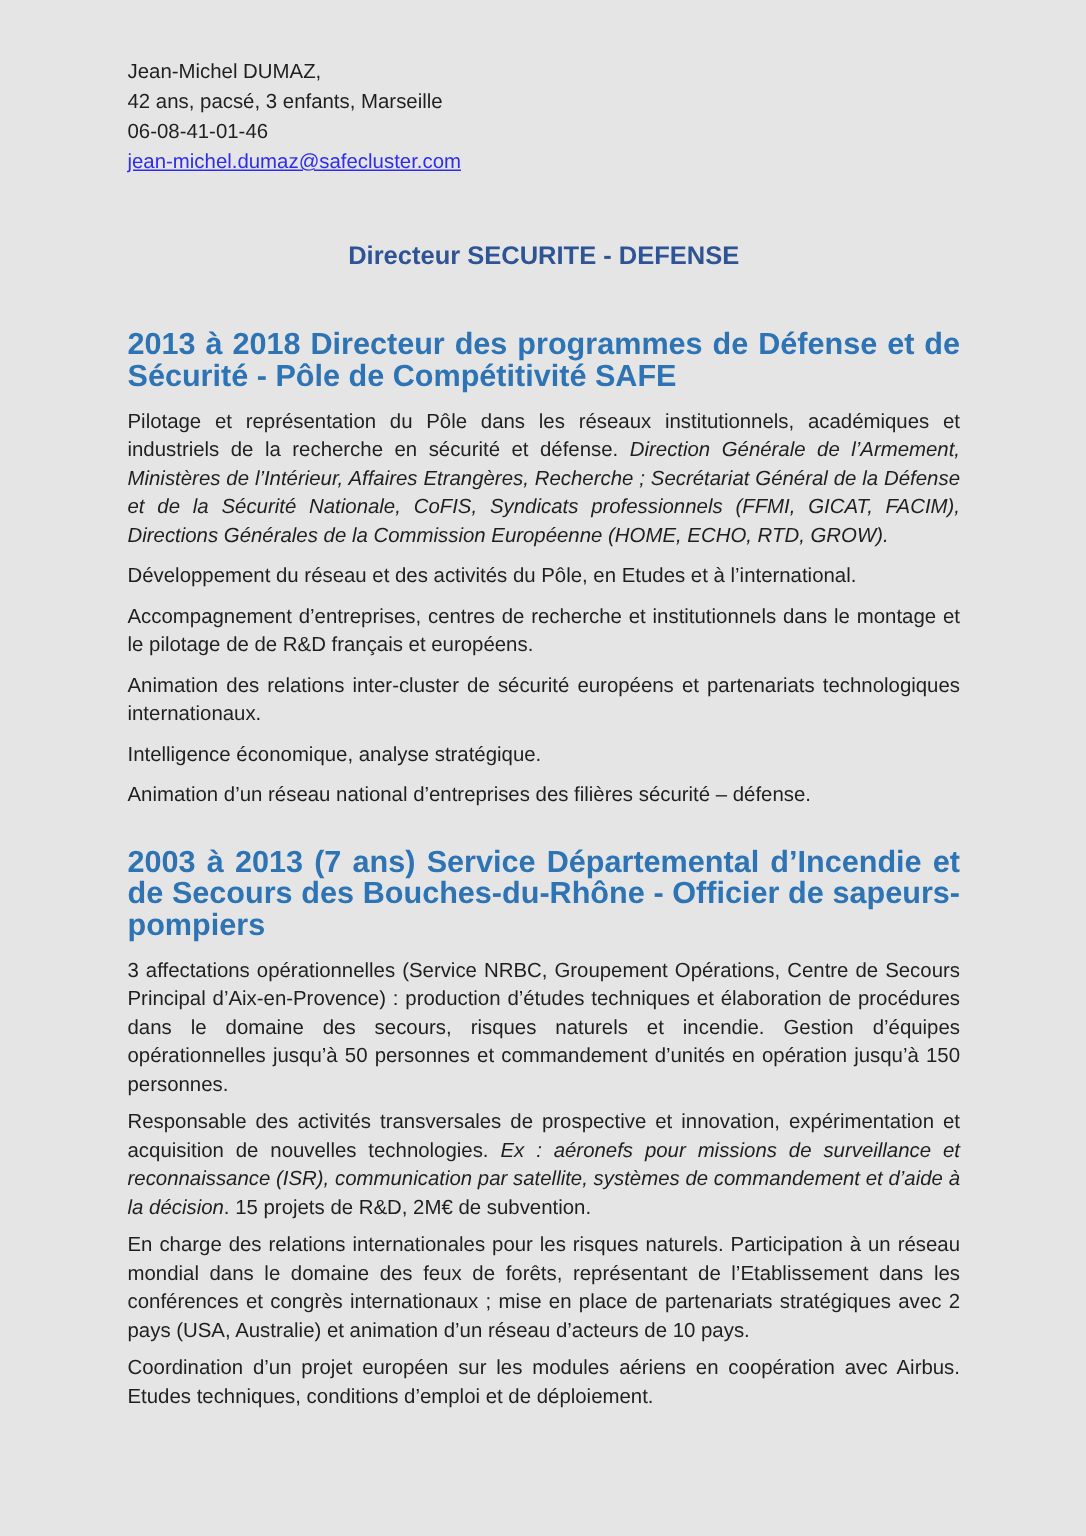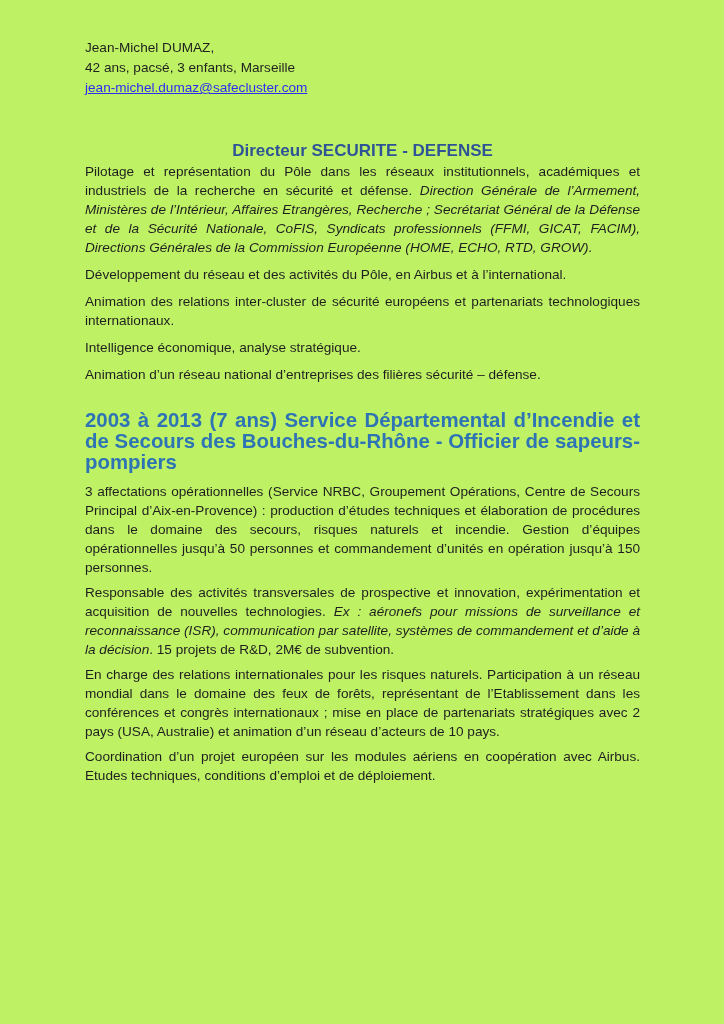--- a/index.html
+++ b/index.html
@@ -6,21 +6,21 @@
     margin: 0;
     padding: 0;
     background: #ffffff;
   }
   .page {
     position: relative;
     width: 724px;
     height: 1024px;
     box-sizing: border-box;
     padding: 38px 84px 0 85px;
-    background: #bef264;
+    background: #e5e5e5;
     font-family: "Liberation Sans", sans-serif;
     color: #1f1f1f;
     font-size: 13.6px;
     overflow: hidden;
   }
   .header-block p {
     margin: 0;
     line-height: 20px;
     text-align: left;
   }
@@ -63,31 +63,34 @@
   }
 </style>
 </head>
 <body>
 
 <div class="page">
 
   <div class="header-block">
     <p>Jean-Michel DUMAZ,</p>
     <p>42 ans, pacsé, 3 enfants, Marseille</p>
+    <p>06-08-41-01-46</p>
     <p><a class="email-link">jean-michel.dumaz@safecluster.com</a></p>
   </div>
 
   <h1 class="doc-title">Directeur SECURITE - DEFENSE</h1>
 
   <div class="section">
+    <h2 class="section-heading first">2013 à 2018 Directeur des programmes de Défense et de Sécurité - Pôle de Compétitivité SAFE</h2>
 
     <p class="para"><span>Pilotage et représentation du Pôle dans les réseaux institutionnels, académiques et industriels de la recherche en sécurité et défense. </span><em>Direction Générale de l’Armement, Ministères de l’Intérieur, Affaires Etrangères, Recherche ; Secrétariat Général de la Défense et de la Sécurité Nationale, CoFIS, Syndicats professionnels (FFMI, GICAT, FACIM), Directions Générales de la Commission Européenne (HOME, ECHO, RTD, GROW).</em></p>
 
-    <p class="para"><span>Développement du réseau et des activités du Pôle, en Airbus et à l’international.</span></p>
+    <p class="para"><span>Développement du réseau et des activités du Pôle, en Etudes et à l’international.</span></p>
 
+    <p class="para"><span>Accompagnement d’entreprises, centres de recherche et institutionnels dans le montage et le pilotage de de R&amp;D français et européens.</span></p>
 
     <p class="para"><span>Animation des relations inter-cluster de sécurité européens et partenariats technologiques internationaux.</span></p>
 
 
     <p class="para"><span>Intelligence économique, analyse stratégique.</span></p>
 
     <p class="para"><span>Animation d’un réseau national d’entreprises des filières sécurité – défense.</span></p>
   </div>
 
   <div class="section">

